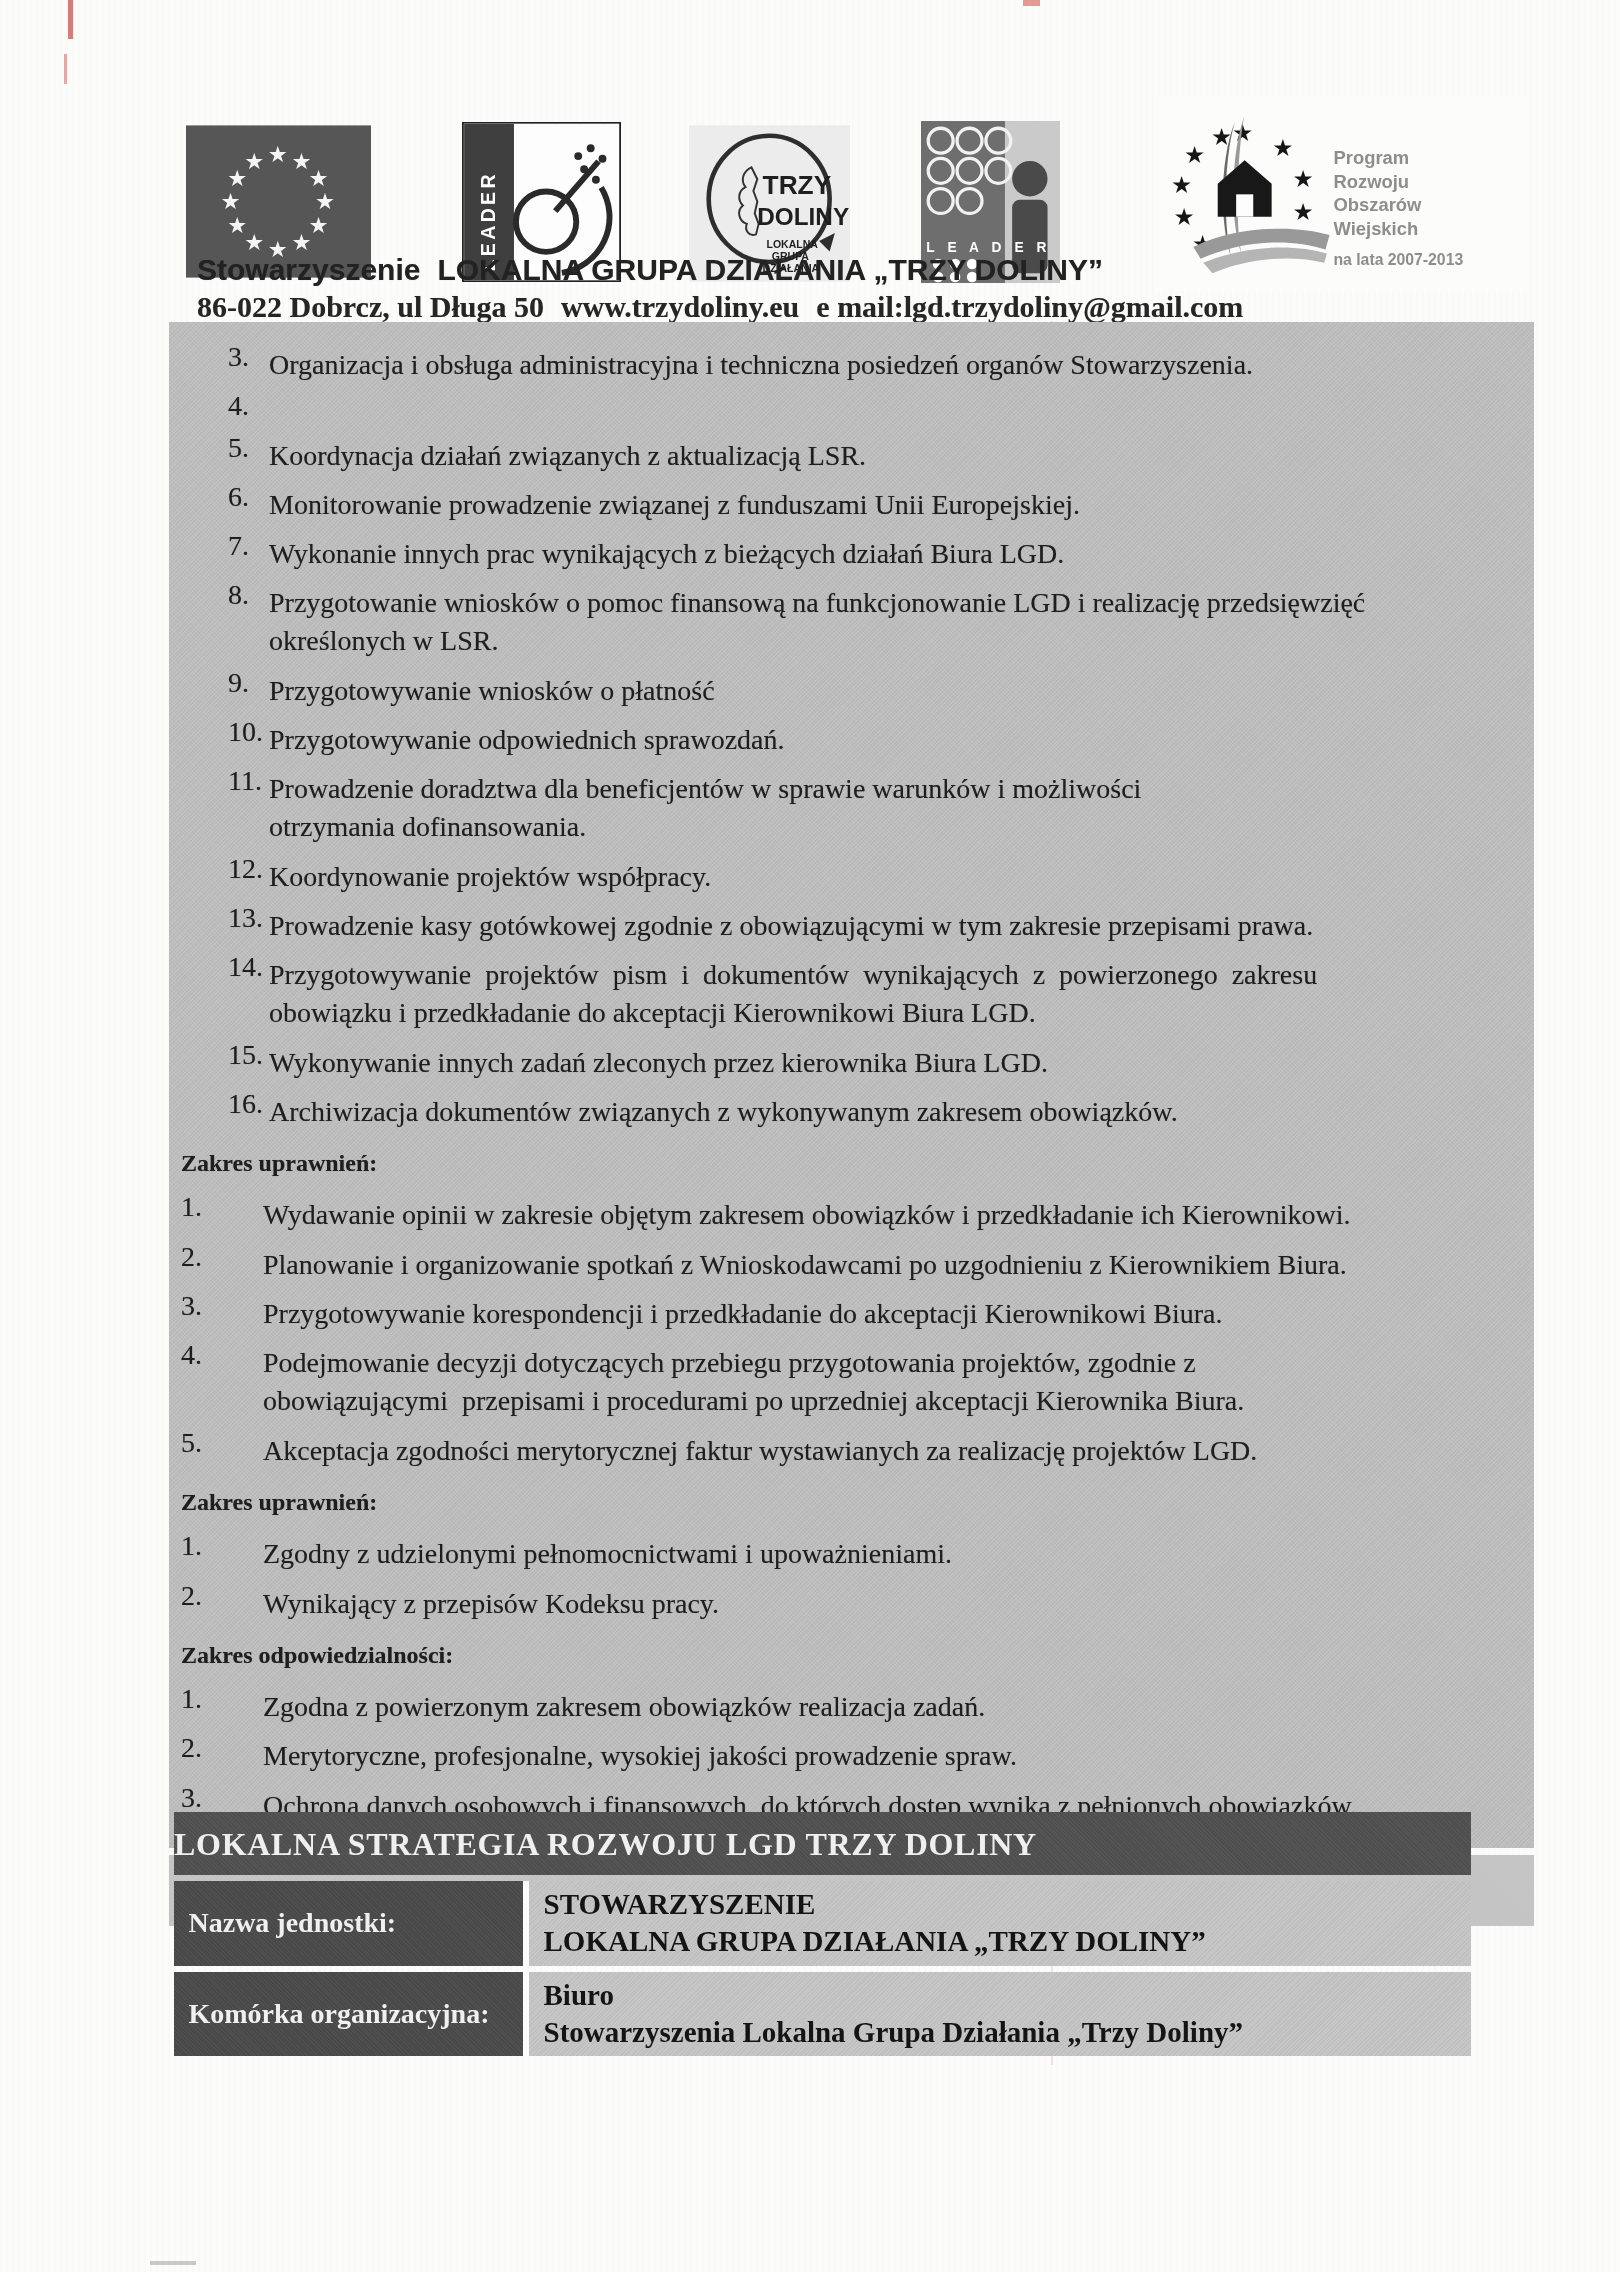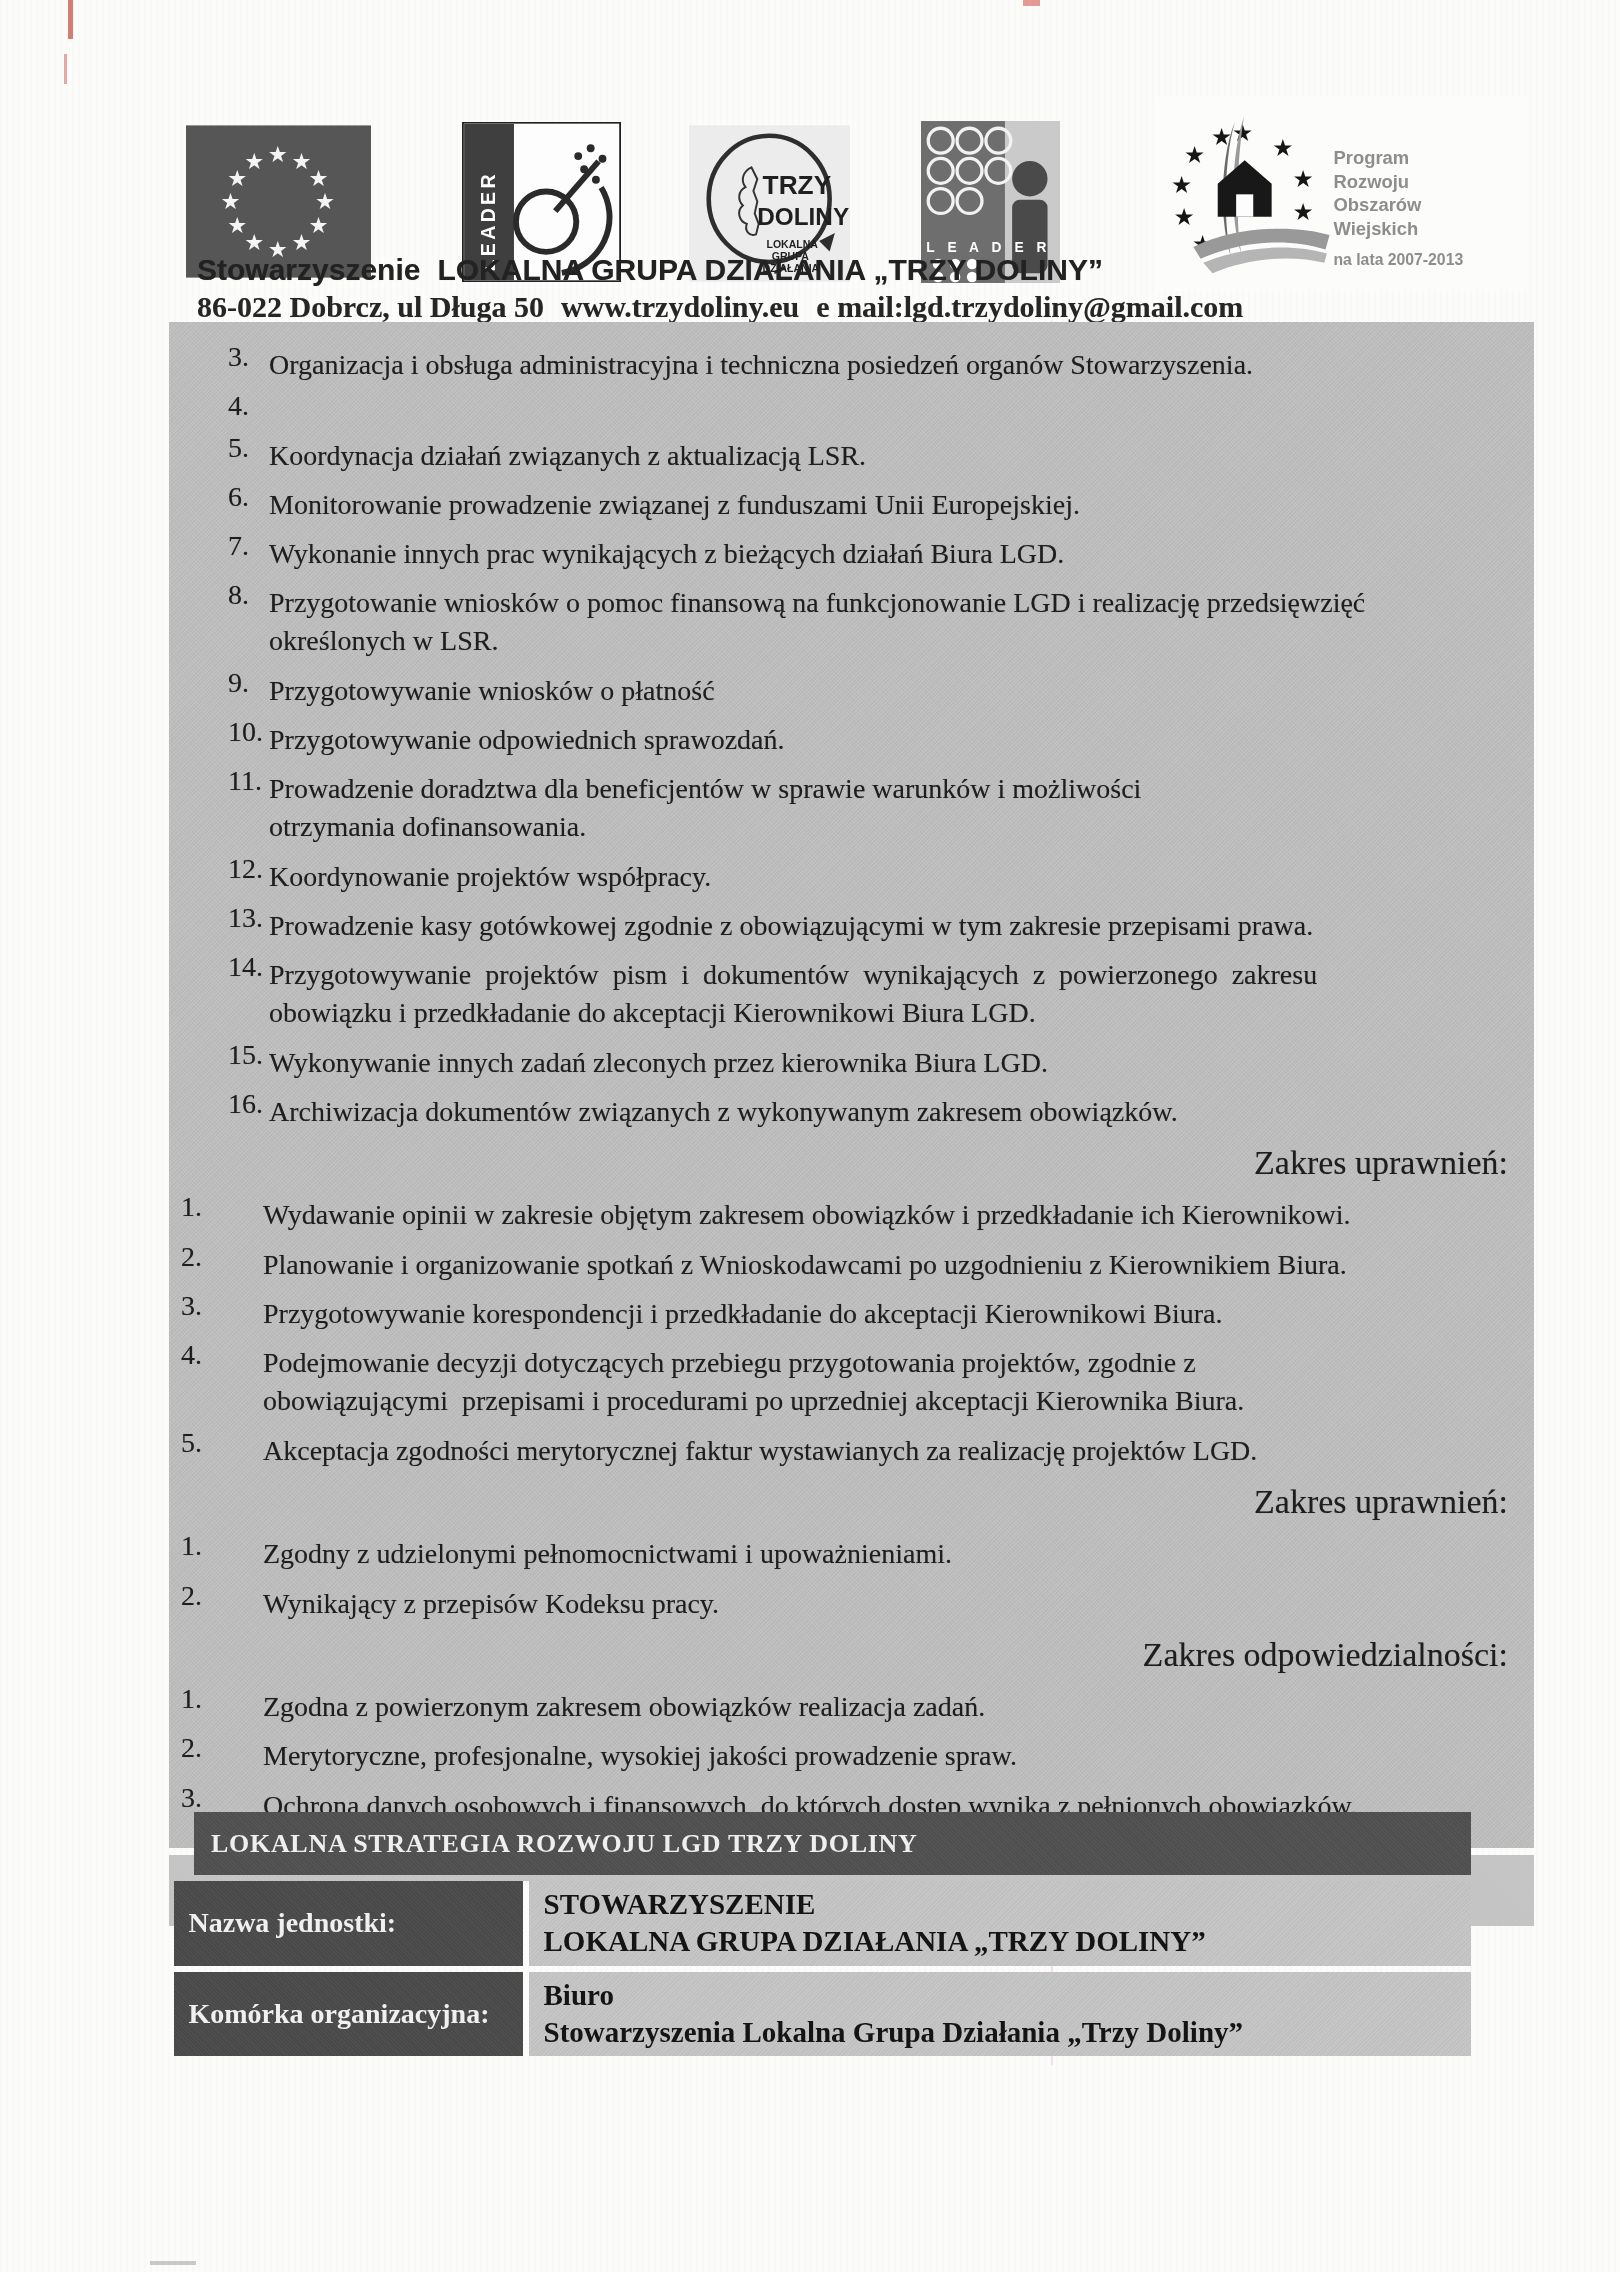--- a/index.html
+++ b/index.html
@@ -42,29 +42,28 @@
   .gray-block{box-sizing:border-box;width:100%;padding:16px 26px 20px 12px;}
   .empty-strip{margin-top:6.6px;width:100%;height:71px;background-color:#c3c3c3;
     background-image:repeating-linear-gradient(45deg,rgba(255,255,255,.05) 0 1.3px,transparent 1.3px 2.6px);}
   .li{display:flex;align-items:flex-start;margin-bottom:3.3px;font-size:28px;line-height:38px;
       text-shadow:0 0 0.7px rgba(25,25,25,.38);}
   .num{flex:0 0 auto;}
   .main-list{margin-left:47px;}
   .main-list .num{min-width:41px;}
   .sec-list .num{min-width:82px;}
   .txt{white-space:pre-line;margin-top:8px;}
-  .sec-head{font-weight:normal;font-size:34px;line-height:38px;margin:13px 0 6.6px 0;
-      text-shadow:0 0 0.7px rgba(25,25,25,.4);text-align:right;}
+  .sec-head{font-weight:bold;font-size:24px;line-height:38px;margin:13px 0 6.6px 0;
+      text-shadow:0 0 0.7px rgba(25,25,25,.4);}
   
   .footer{position:absolute;left:174px;top:1812px;width:1297px;font-weight:bold;}
   .f-head{
-    height:63px;background-color:#4e4e4e;color:#efefef;font-size:26px;line-height:64px;
-    padding-left:17px;box-sizing:border-box;letter-spacing:0.7px;white-space:nowrap;
+    height:63px;background-color:#4e4e4e;color:#efefef;font-size:32px;line-height:64px;
+    box-sizing:border-box;letter-spacing:0.7px;white-space:nowrap;
     background-image:repeating-linear-gradient(45deg,rgba(255,255,255,.04) 0 1.3px,transparent 1.3px 2.6px);
-    margin-left:20px;
   }
   .f-row{margin-top:6px;display:flex;align-items:stretch;}
   .f-label{
     width:349px;background-color:#484848;color:#f0f0f0;font-size:28px;
     display:flex;align-items:center;padding-left:14.5px;box-sizing:border-box;min-height:78px;
     background-image:repeating-linear-gradient(45deg,rgba(255,255,255,.04) 0 1.3px,transparent 1.3px 2.6px);
   }
   .f-gap{width:6px;background:#fcfcfb;}
   .f-value{
     flex:1;background-color:#c7c7c7;color:#141414;font-size:29px;line-height:37px;

